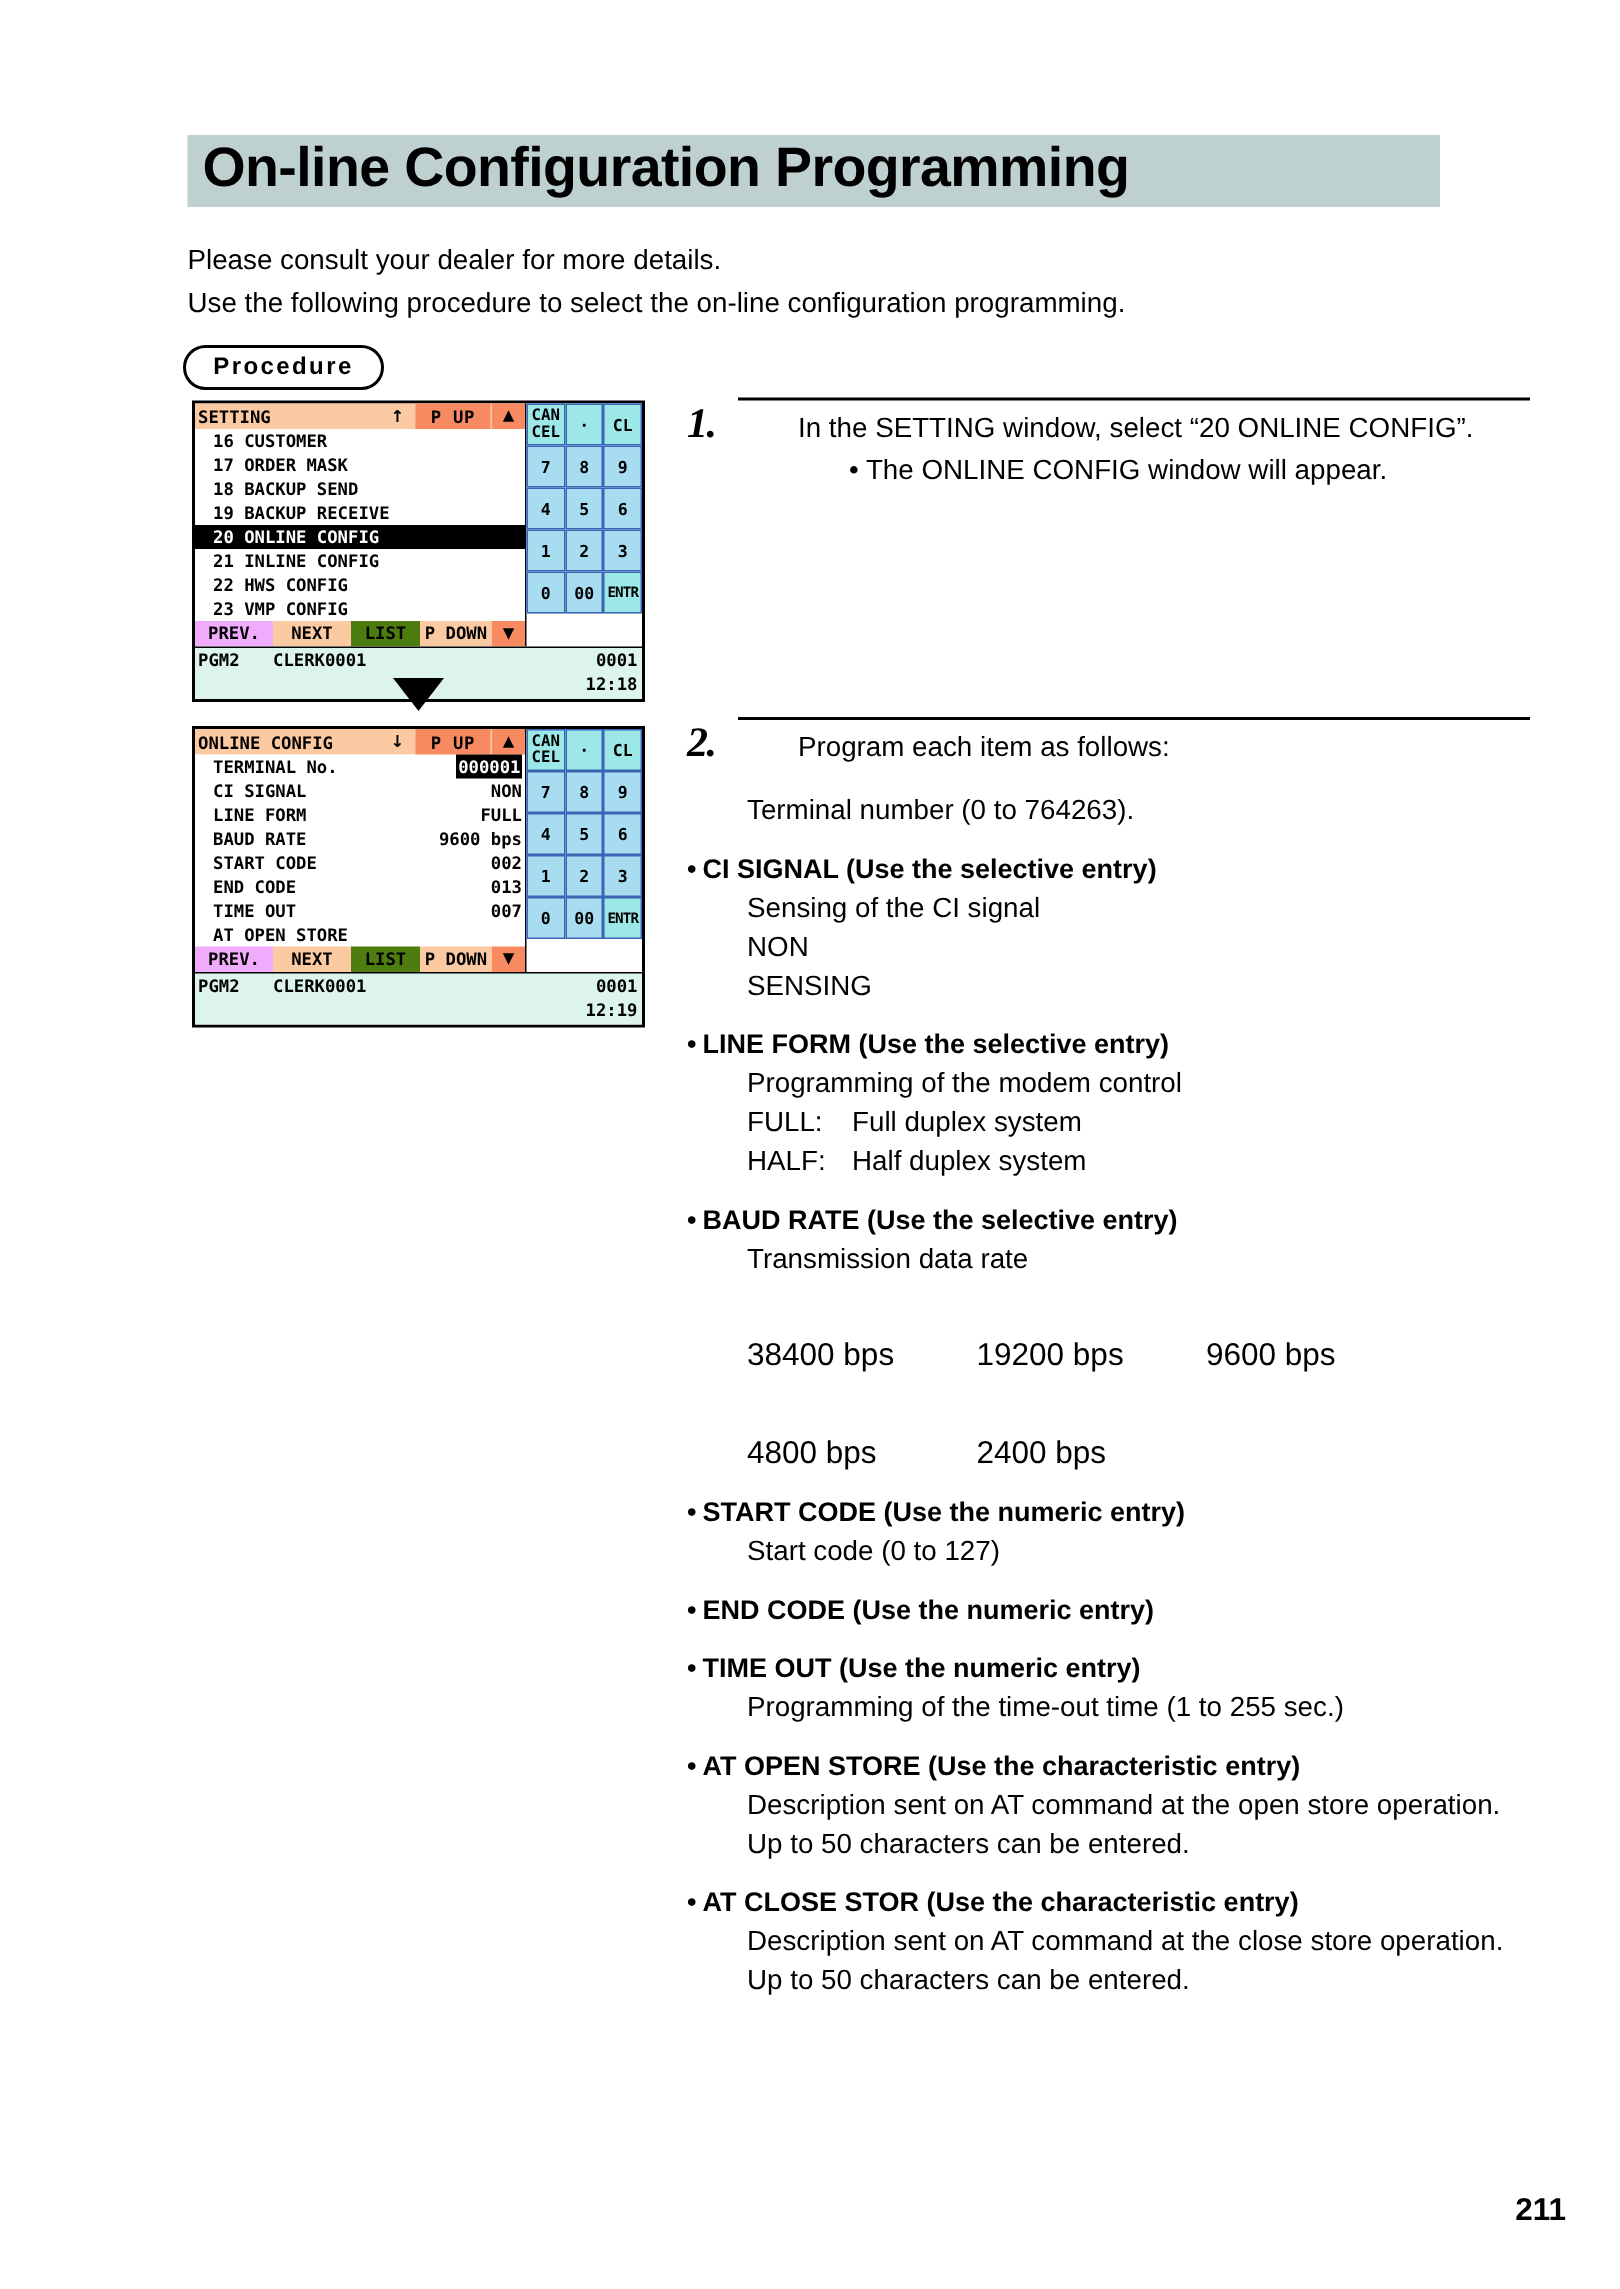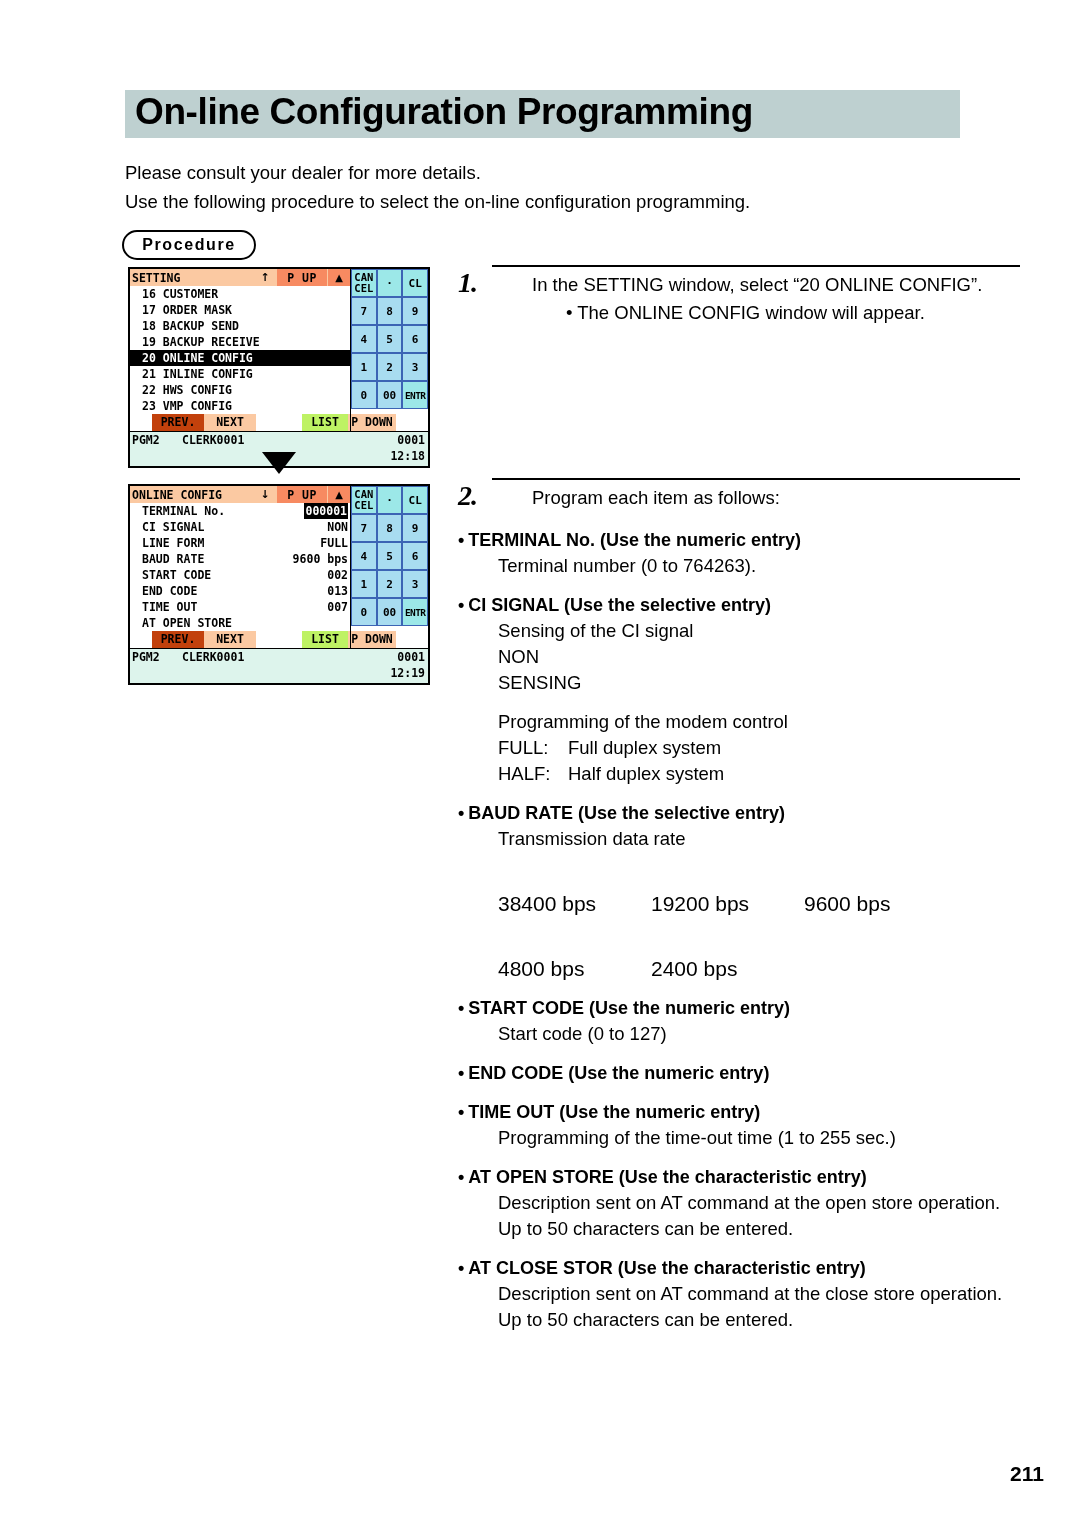--- a/index.html
+++ b/index.html
@@ -163,23 +163,23 @@
   .lcd-fkeys {
     display: flex;
     height: 17px;
     line-height: 17px;
   }
   .lcd-fkeys div {
     text-align: center;
     white-space: nowrap;
     overflow: hidden;
   }
-  .fk-a { flex: 0 0 52px; background: #c2410c; margin-left: 22px; }
+  .fk-a { flex: 0 0 52px; background: #f0abfc; }
   .fk-b { flex: 0 0 52px; background: #fbc9a2; }
-  .fk-c { flex: 0 0 46px; background: #bef264; margin-left: 46px; }
+  .fk-c { flex: 0 0 46px; background: #4d7c0f; }
   .fk-d { flex: 0 0 48px; background: #fbc9a2; }
   .fk-e { flex: 1 1 auto; background: #f78a61;
           font-family: "DejaVu Sans", sans-serif; font-size: 10px; }
 
   
   .lcd-status {
     background: #ddf4ec;
     height: 34px;
     position: relative;
     border-top: 1px solid #000;
@@ -530,36 +530,36 @@
 
 <div class="step" id="step2">
   <div class="step-rule"></div>
   <div class="step-num">2.</div>
   <div class="step-lead">Program each item as follows:</div>
 </div>
 
 <div class="params">
 
   <div class="param">
-    <div class="param-head">
-      <span class="bullet">•</span><span>TERMINAL No. (Use the numeric entry)</span>
-    </div>
     <div class="param-line">Terminal number (0 to 764263).</div>
   </div>
 
   <div class="param">
     <div class="param-head">
       <span class="bullet">•</span><span>CI SIGNAL (Use the selective entry)</span>
     </div>
     <div class="param-line">Sensing of the CI signal</div>
     <div class="param-line">NON</div>
     <div class="param-line">SENSING</div>
   </div>
 
   <div class="param">
+    <div class="param-head">
+      <span class="bullet">•</span><span>LINE FORM (Use the selective entry)</span>
+    </div>
     <div class="param-line">Programming of the modem control</div>
     <div class="kv">
       <span class="k">FULL:</span>
       <span class="v">Full duplex system</span>
     </div>
     <div class="kv">
       <span class="k">HALF:</span>
       <span class="v">Half duplex system</span>
     </div>
   </div>

